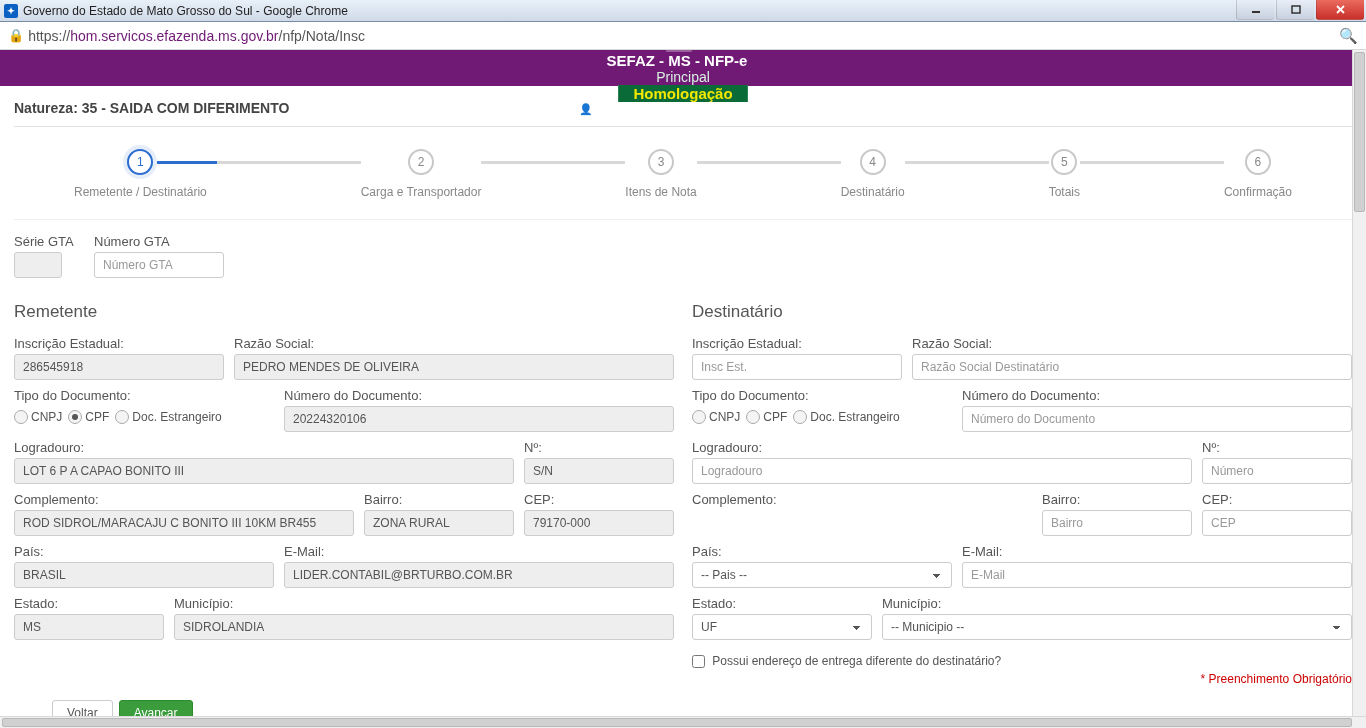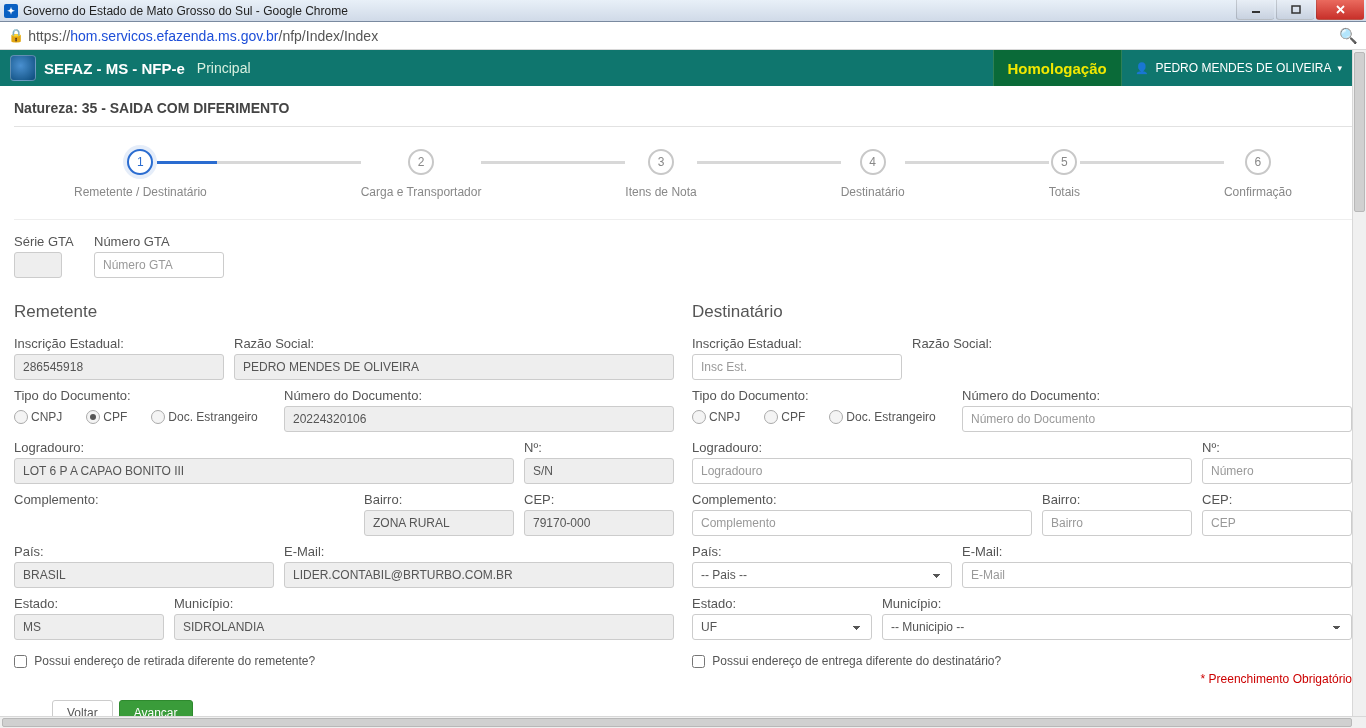--- a/index.html
+++ b/index.html
@@ -11,25 +11,25 @@
   .window-titlebar .title { font-size: 12px; color: #222; }
   .window-controls { position: absolute; right: 0; top: 0; display: flex; height: 20px; }
   .win-btn { width: 38px; height: 20px; display: flex; align-items: center; justify-content: center; border-left: 1px solid rgba(0,0,0,0.15); border-bottom:1px solid rgba(0,0,0,0.2); border-radius:0 0 3px 3px; margin-right:2px;}
   .win-min, .win-max { background: linear-gradient(to bottom, #e8eef6, #c8d2e0); }
   .win-close { background: linear-gradient(to bottom, #ea6a5e, #c8302a); color: #fff; width:48px;}
   .win-btn svg { display:block; }
   
   .url-bar { height: 28px; display: flex; align-items: center; padding: 0 8px; border-bottom: 1px solid #d8d8d8; background:#fff; }
   .url-bar .lock { color: #2a8a2a; margin-right: 4px; font-size:13px; }
   .url-bar .url { font-size: 14px; color: #555; }
-  .url-bar .url .host { color: #1d4ed8; }
+  .url-bar .url .host { color: #701a75; }
   .url-bar .search-right { margin-left:auto; color:#888; font-size:15px;}
   
   
-  .app-header { height: 36px; background: #0f766e; color: #fff; display: flex; align-items: center; padding: 0 10px; }
+  .app-header { height: 36px; background: #701a75; color: #fff; display: flex; align-items: center; padding: 0 10px; flex-direction: column; }
   .app-header .logo { width: 26px; height: 26px; background: radial-gradient(circle at 40% 40%, #4a90d0, #0b4a7a); border-radius: 4px; margin-right: 8px; border:1px solid rgba(255,255,255,0.3);}
   .app-header .brand { font-weight: bold; font-size: 15px; margin-right: 12px; }
   .app-header .nav-link { font-size: 14px; color: #d8f0e0; }
   .app-header .spacer { flex: 1; }
   .app-header .homolog { background: #0a6a38; padding: 0 14px; height: 36px; display: flex; align-items: center; color: #f2e800; font-weight: bold; font-size: 15px; border-left:1px solid rgba(255,255,255,0.15); border-right:1px solid rgba(255,255,255,0.15);}
   .app-header .user { padding: 0 14px; height: 36px; display: flex; align-items: center; font-size: 12px; }
   .app-header .user .caret { margin-left:6px; font-size:9px;}
   .app-header .user .usericon{ margin-right:6px; font-size:11px;}
   
   
@@ -49,21 +49,21 @@
   
   .form-row { display: flex; gap: 18px; justify-content: flex-end; }
   .form-col { flex: 1; }
   .field { margin-bottom: 8px; }
   .field-label { font-size: 13px; color: #555; margin-bottom: 3px; display:block;}
   .section-title { font-size: 17px; color: #555; margin: 10px 0 14px 0; font-weight:normal;}
   input[type=text], select { width: 100%; height: 26px; border: 1px solid #ccc; border-radius: 3px; padding: 0 8px; font-size: 12px; background: #fff; color:#555;}
   input[readonly], .readonly { background: #eee; color:#555;}
   select { appearance: none; background-image: linear-gradient(45deg, transparent 50%, #555 50%), linear-gradient(135deg, #555 50%, transparent 50%); background-position: calc(100% - 14px) 11px, calc(100% - 10px) 11px; background-size: 4px 4px, 4px 4px; background-repeat: no-repeat;}
   select.readonly{ background-color:#eee;}
-  .radio-group { display: flex; align-items: center; gap: 20px; padding-top:4px;}
+  .radio-group { display: flex; align-items: center; gap: 2px; padding-top:4px;}
   .radio-group label { display: flex; align-items: center; font-size: 12px; color: #555; margin-right: 4px;}
   .radio-dot { width: 14px; height: 14px; border: 1px solid #aaa; border-radius: 50%; margin-right: 3px; display:inline-flex; align-items:center; justify-content:center; background:#f4f4f4;}
   .radio-dot.checked::after { content:''; width:6px; height:6px; border-radius:50%; background:#555;}
   input[type=checkbox]{ vertical-align:middle; margin-right:4px;}
   .checkbox-line{ font-size:12px; color:#555; margin-top:6px;}
   .req-note { color:#c00; font-size:12px; text-align:right; margin-top:4px;}
   
   .btn-row { margin-top: 14px; display:flex; gap:6px; padding-left:38px;}
   .btn { padding: 5px 14px; border-radius: 3px; font-size: 12px; cursor:pointer; border:1px solid transparent;}
   .btn-default { background: #fff; border:1px solid #ccc; color:#555;}
@@ -103,21 +103,21 @@
             <line x1="2" y1="2" x2="9" y2="9" stroke="#fff" stroke-width="1.8"></line>
             <line x1="9" y1="2" x2="2" y2="9" stroke="#fff" stroke-width="1.8"></line>
           </svg>
         </div>
   </div>
 </div>
 
 <div class="url-bar">
   <span class="lock">🔒</span>
   <span class="url">
-    <span>https://</span><span class="host">hom.servicos.efazenda.ms.gov.br</span><span>/nfp/Index/Index</span>
+    <span>https://</span><span class="host">hom.servicos.efazenda.ms.gov.br</span><span>/nfp/Nota/Insc</span>
   </span>
   <span class="search-right">🔍</span>
 </div>
 
 <div class="app-header">
   <div class="logo"></div>
   <div class="brand">SEFAZ - MS - NFP-e</div>
   <div class="nav-link">Principal</div>
   <div class="spacer"></div>
   <div class="homolog">Homologação</div>
@@ -224,20 +224,21 @@
         </div>
         <div class="field gfix-md">
           <span class="field-label">Nº:</span>
           <input type="text" readonly="" class="readonly" value="S/N" style="">
         </div>
       </div>
 
       <div class="row">
         <div class="field g3">
           <span class="field-label">Complemento:</span>
+          <input type="text" readonly="" class="readonly" value="ROD SIDROL/MARACAJU C BONITO III 10KM BR455" style="">
         </div>
         <div class="field gfix-md">
           <span class="field-label">Bairro:</span>
           <input type="text" readonly="" class="readonly" value="ZONA RURAL" style="">
         </div>
         <div class="field gfix-md">
           <span class="field-label">CEP:</span>
           <input type="text" readonly="" class="readonly" value="79170-000" style="">
         </div>
       </div>
@@ -257,36 +258,33 @@
         <div class="field" style="flex:0 0 150px">
           <span class="field-label">Estado:</span>
           <select class="readonly"><option>MS</option></select>
         </div>
         <div class="field g3">
           <span class="field-label">Município:</span>
           <select class="readonly"><option>SIDROLANDIA</option></select>
         </div>
       </div>
 
-      <div class="checkbox-line">
-        <input type="checkbox" style="">
-        <span>Possui endereço de retirada diferente do remetente?</span>
-      </div>
     </div>
 
     <div class="form-col">
       <div class="section-title">Destinatário</div>
 
       <div class="row">
         <div class="field" style="flex:0 0 210px">
           <span class="field-label">Inscrição Estadual:</span>
           <input type="text" placeholder="Insc Est." style="">
         </div>
         <div class="field g3">
           <span class="field-label">Razão Social:</span>
+          <input type="text" placeholder="Razão Social Destinatário" style="">
         </div>
       </div>
 
       <div class="row">
         <div class="field" style="flex:0 0 260px">
           <span class="field-label">Tipo do Documento:</span>
           <div class="radio-group">
             <label>
                   <span class="radio-dot"></span>
                   <span>CNPJ</span>
@@ -314,21 +312,20 @@
         </div>
         <div class="field gfix-md">
           <span class="field-label">Nº:</span>
           <input type="text" placeholder="Número" style="">
         </div>
       </div>
 
       <div class="row">
         <div class="field g3">
           <span class="field-label">Complemento:</span>
-          <input type="text" placeholder="Complemento" style="">
         </div>
         <div class="field gfix-md">
           <span class="field-label">Bairro:</span>
           <input type="text" placeholder="Bairro" style="">
         </div>
         <div class="field gfix-md">
           <span class="field-label">CEP:</span>
           <input type="text" placeholder="CEP" style="">
         </div>
       </div>

